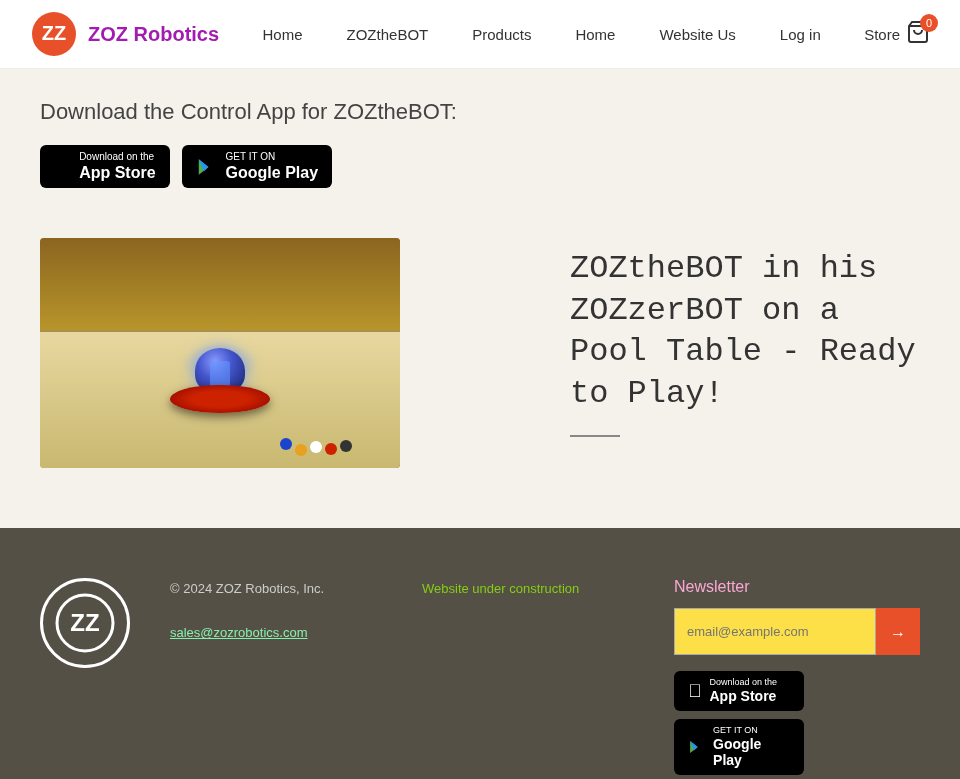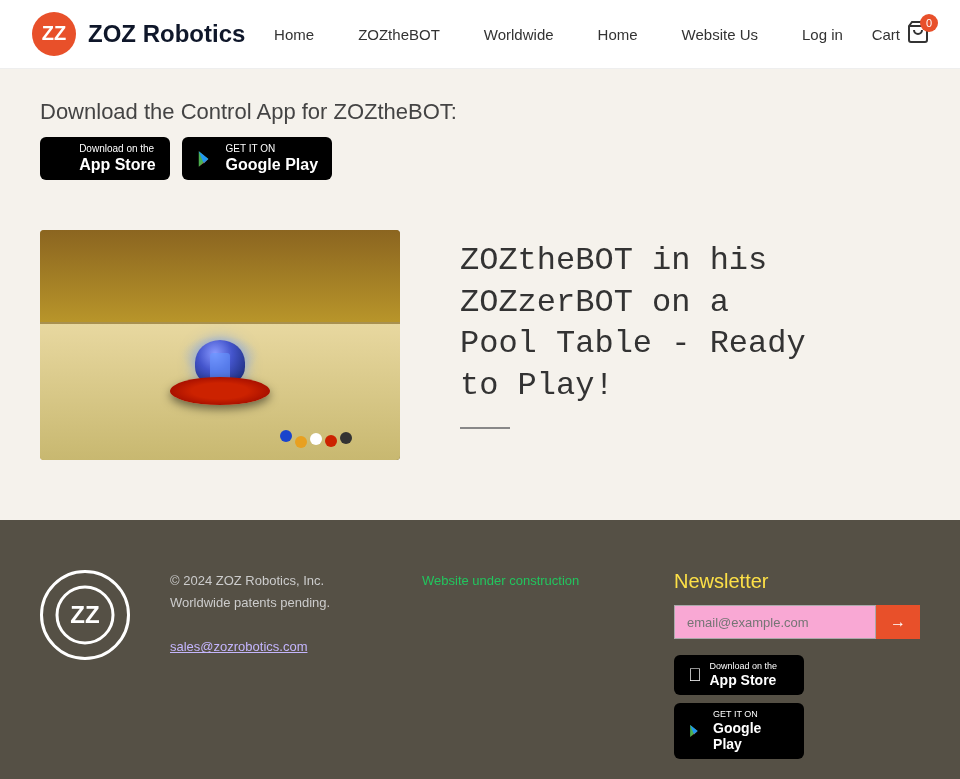--- a/index.html
+++ b/index.html
@@ -18,23 +18,23 @@
     .logo-area {
       display: flex;
       align-items: center;
       gap: 10px;
     }
     .logo-icon {
       width: 48px;
       height: 48px;
     }
     .logo-text {
-      font-size: 24px;
+      font-size: 20px;
       font-weight: bold;
-      color: #0f172a;
+      color: #a21caf;
       font-family: Arial, sans-serif;
     }
     nav {
       display: flex;
       align-items: center;
       gap: 44px;
     }
     nav a {
       text-decoration: none;
       color: #333;
@@ -73,21 +73,21 @@
     }
 
     
     main {
       padding: 30px 40px 60px 40px;
       background: #f5f2ec;
     }
     .download-heading {
       font-size: 22px;
       color: #444;
-      margin-bottom: 12px;
+      margin-bottom: 20px;
       font-family: Arial, sans-serif;
       font-weight: normal;
     }
     .store-buttons {
       display: flex;
       gap: 12px;
       margin-bottom: 50px;
     }
     .store-btn {
       display: flex;
@@ -112,22 +112,23 @@
     .store-btn-main {
       font-size: 16px;
       font-weight: bold;
       line-height: 1.2;
       font-family: Arial, sans-serif;
     }
 
     
     .product-section {
       display: flex;
-      gap: 60px;
+      gap: 90px;
       align-items: flex-start;
+      justify-content: space-between;
     }
     .product-image {
       width: 360px;
       height: 230px;
       background: linear-gradient(135deg, #b8a060 0%, #d4a84b 30%, #8b7340 60%, #5c4a20 100%);
       border-radius: 4px;
       position: relative;
       overflow: hidden;
       flex-shrink: 0;
     }
@@ -246,40 +247,40 @@
       font-family: Arial, sans-serif;
       font-size: 13px;
       line-height: 1.7;
       color: #ccc;
     }
     .footer-website {
       flex: 1;
       font-family: Arial, sans-serif;
       font-size: 13px;
       line-height: 1.7;
-      color: #22c55e;
+      color: #84cc16;
     }
     .footer-newsletter {
       flex: 1;
       font-family: Arial, sans-serif;
     }
     .newsletter-title {
-      font-size: 20px;
-      color: #fde047;
+      font-size: 16px;
+      color: #f9a8d4;
       margin-bottom: 12px;
     }
     .newsletter-form {
       display: flex;
       margin-bottom: 16px;
     }
     .newsletter-input {
       flex: 1;
-      padding: 8px 12px;
+      padding: 15px 12px;
       border: 1px solid #aaa;
-      background: #f9a8d4;
+      background: #fde047;
       color: #333;
       font-size: 13px;
       font-family: Arial, sans-serif;
       outline: none;
     }
     .newsletter-submit {
       background: #e8502a;
       border: none;
       color: #fff;
       padding: 8px 14px;
@@ -336,28 +337,28 @@
     <svg class="logo-icon" viewBox="0 0 48 48">
       <circle cx="24" cy="24" r="22" fill="#e8502a"></circle>
       <text x="24" y="30" text-anchor="middle" font-size="20" font-weight="bold" fill="white" font-family="Arial">ZZ</text>
     </svg>
     <span class="logo-text">ZOZ Robotics</span>
   </div>
 
   <nav>
     <a href="#">Home</a>
     <a href="#">ZOZtheBOT</a>
-    <a href="#">Worldwide</a>
+    <a href="#">Products</a>
     <a href="#">Home</a>
     <a href="#">Website Us</a>
     <a href="#">Log in</a>
   </nav>
 
   <div class="cart-area">
-    <span class="cart-label">Cart</span>
+    <span class="cart-label">Store</span>
     <div class="cart-icon-wrap">
       <svg width="24" height="24" viewBox="0 0 24 24" fill="none" stroke="#333" stroke-width="2">
         <path d="M6 2L3 6v14a2 2 0 002 2h14a2 2 0 002-2V6l-3-4z"></path>
         <line x1="3" y1="6" x2="21" y2="6"></line>
         <path d="M16 10a4 4 0 01-8 0"></path>
       </svg>
       <div class="cart-badge">0</div>
     </div>
   </div>
 </header>
@@ -420,24 +421,23 @@
     <div class="footer-logo-circle">
       <svg width="60" height="60" viewBox="0 0 60 60">
         <circle cx="30" cy="30" r="28" fill="none" stroke="#fff" stroke-width="3"></circle>
         <text x="30" y="38" text-anchor="middle" font-size="24" font-weight="bold" fill="white" font-family="Arial">ZZ</text>
       </svg>
     </div>
   </div>
 
   <div class="footer-info">
     <div>© 2024 ZOZ Robotics, Inc.</div>
-    <div>Worldwide patents pending.</div>
     <br>
     <div>
-      <a href="#" style="color:#c4b5fd;">sales@zozrobotics.com</a>
+      <a href="#" style="color:#86efac;">sales@zozrobotics.com</a>
     </div>
   </div>
 
   <div class="footer-website">
     <div>Website under construction</div>
   </div>
 
   <div class="footer-newsletter">
     <div class="newsletter-title">Newsletter</div>
     <div class="newsletter-form">

